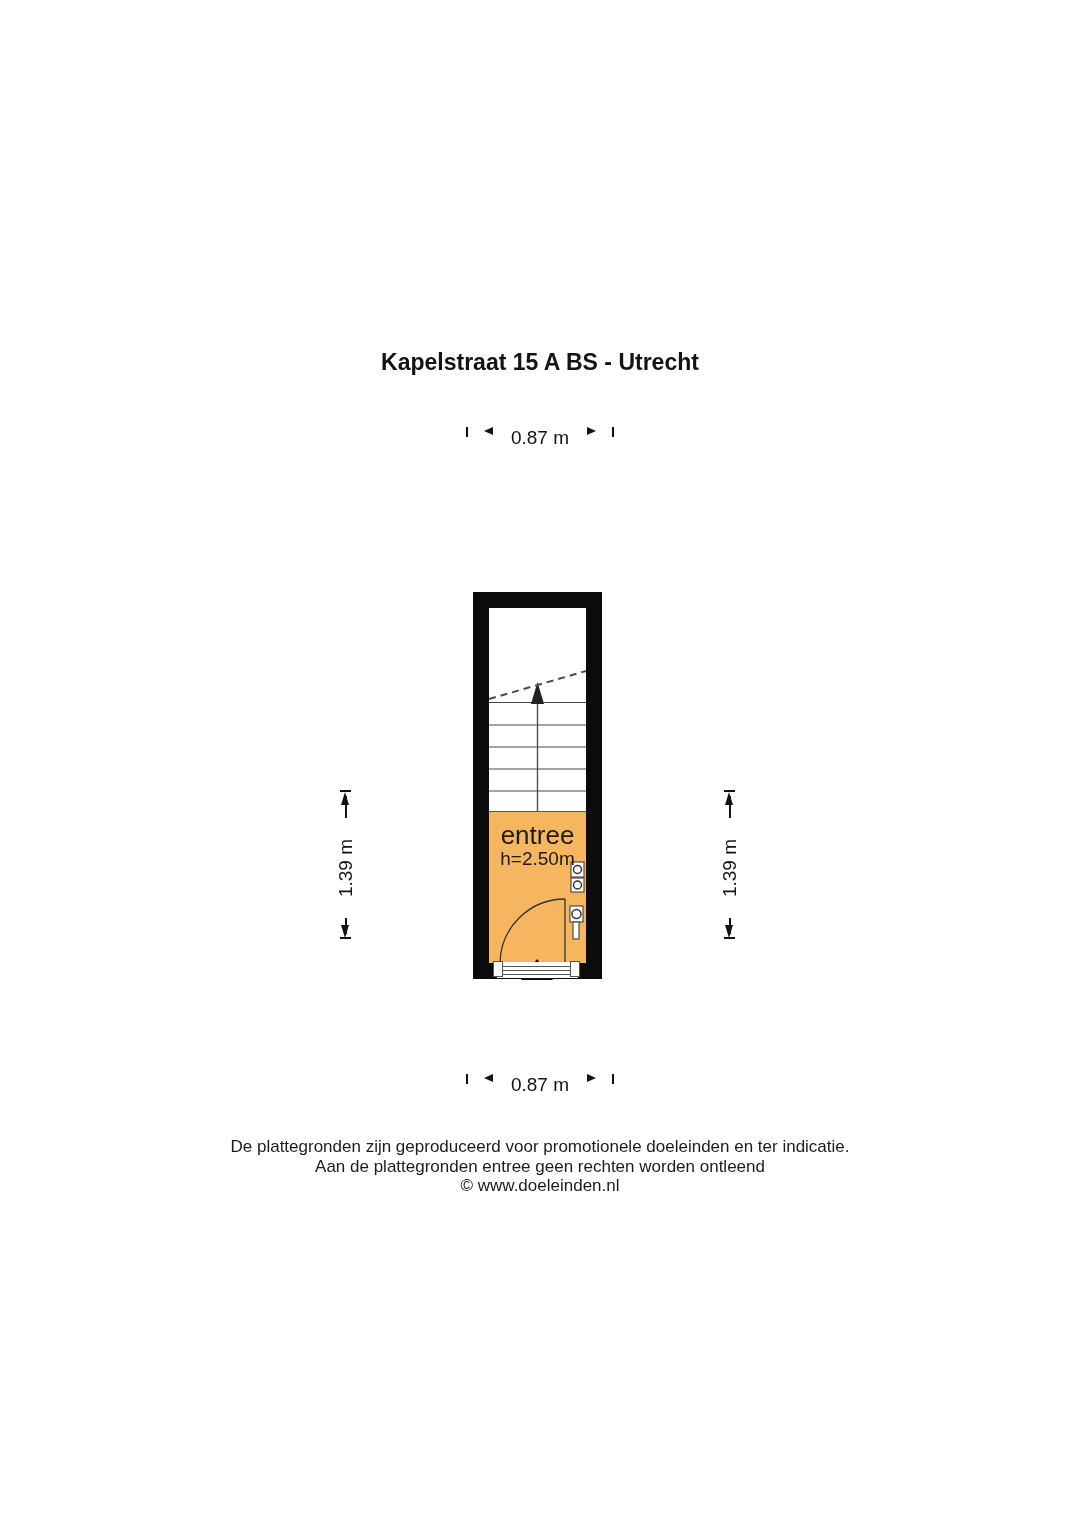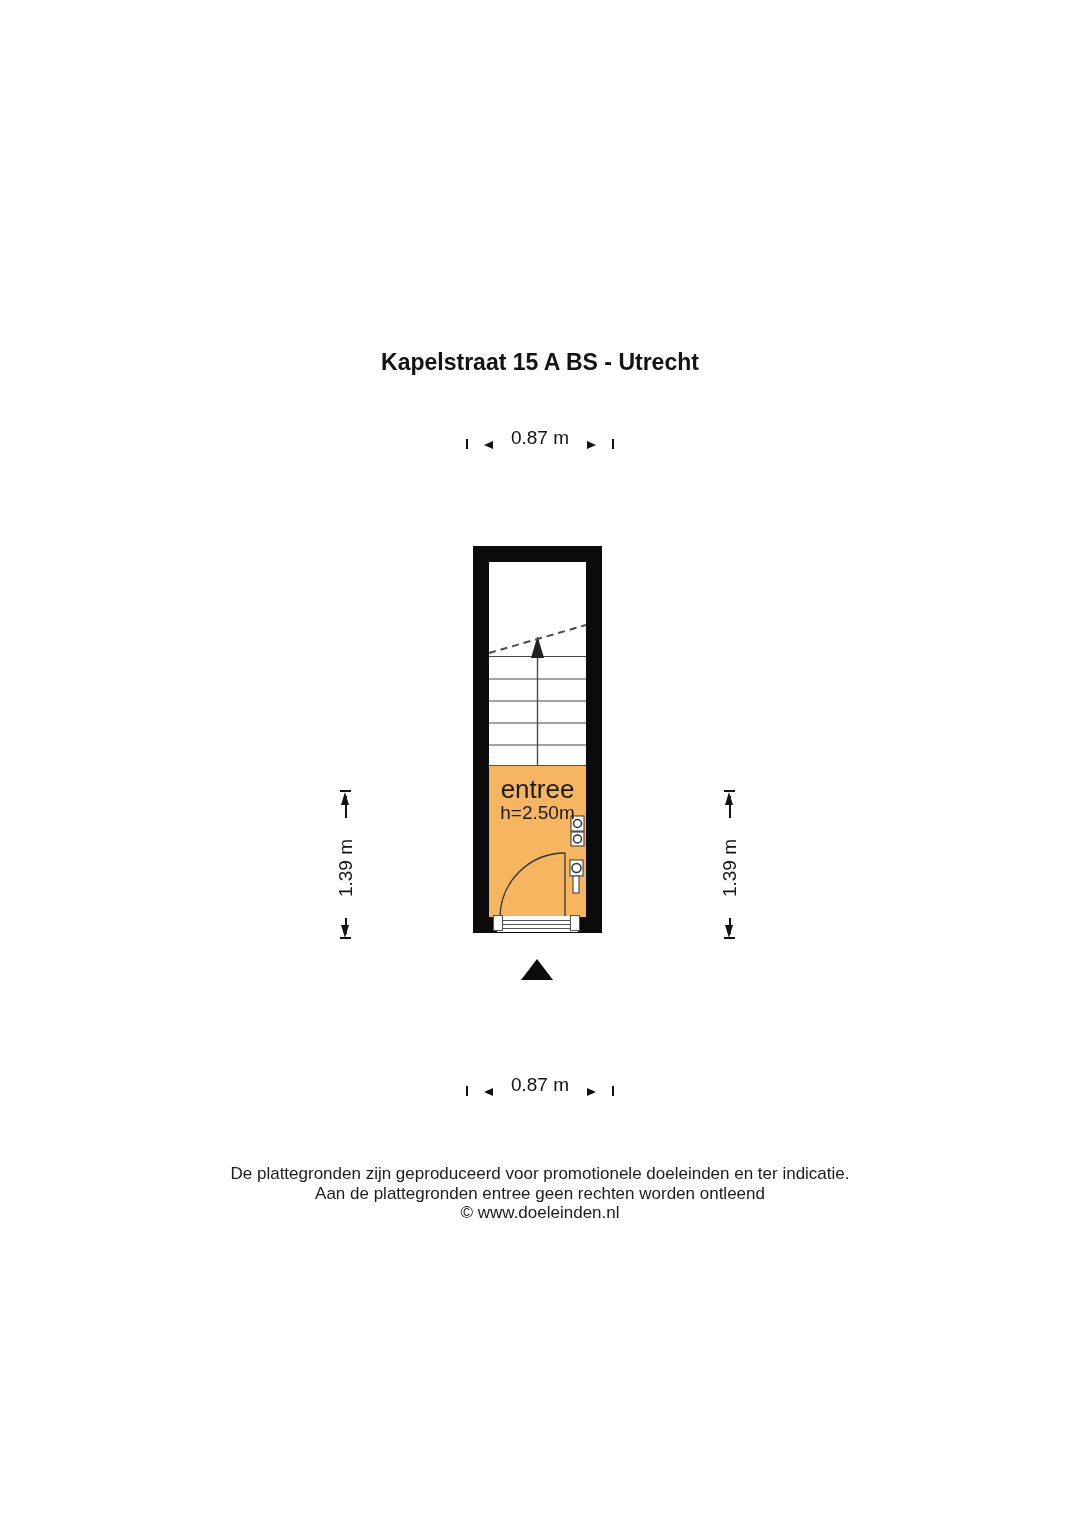--- a/index.html
+++ b/index.html
@@ -5,21 +5,21 @@
   html,body{margin:0;padding:0;background:#ffffff;}
   .page{
     position:relative;width:1080px;height:1527px;background:#ffffff;
     font-family:"Liberation Sans", sans-serif;color:#111;overflow:hidden;
   }
   
   .title{position:absolute;left:0;top:336px;width:1080px;text-align:center;
          font-weight:bold;font-size:23px;line-height:29px;color:#131313;margin-top:12px;}
   
   .hdim{position:absolute;left:0;width:1080px;display:flex;justify-content:center;
-        align-items:flex-end;gap:16px;font-size:19px;color:#131313;}
+        align-items:flex-start;gap:16px;font-size:19px;color:#131313;}
   .hdim.top{top:427px;}
   .hdim.bottom{top:1074px;}
   .tick-v{width:2px;height:10px;background:#131313;}
   .arr-l{width:0;height:0;border-top:4px solid transparent;border-bottom:4px solid transparent;
          border-right:9px solid #131313;}
   .arr-r{width:0;height:0;border-top:4px solid transparent;border-bottom:4px solid transparent;
          border-left:9px solid #131313;}
   .hdim .lbl{padding:0 2px;}
   
   .vdim{position:absolute;top:790px;width:40px;height:150px;}
@@ -32,21 +32,21 @@
   .vdim .arr-up{position:absolute;left:15px;top:2px;width:0;height:0;
     border-left:4.5px solid transparent;border-right:4.5px solid transparent;
     border-bottom:13px solid #131313;}
   .vdim .arr-dn{position:absolute;left:15px;top:135px;width:0;height:0;
     border-left:4.5px solid transparent;border-right:4.5px solid transparent;
     border-top:13px solid #131313;}
   .vdim .vlabel{position:absolute;left:-30px;top:66px;width:100px;text-align:center;
     transform:rotate(-90deg);font-size:19px;background:#ffffff;color:#131313;
     padding:1px 0;}
   
-  .plan{position:absolute;left:473px;top:546px;width:129px;height:387px;border-radius:10px;}
+  .plan{position:absolute;left:473px;top:592px;width:129px;height:387px;border-radius:10px;}
   .wall{position:absolute;background:#0b0b0b;}
   .wall.top{left:0;top:0;width:129px;height:16px;}
   .wall.bottom{left:0;top:371px;width:129px;height:16px;}
   .wall.left{left:0;top:0;width:16px;height:387px;}
   .wall.right{left:113px;top:0;width:16px;height:387px;}
   .plan-inner{position:absolute;left:16px;top:16px;width:97px;height:355px;background:#ffffff;}
   .stairs{position:absolute;left:0;top:0;width:97px;height:203px;}
   .entree{position:absolute;left:0;top:203px;width:97px;height:152px;
           background:#f6b55f;border-top:1px solid #555;box-sizing:border-box;}
   .entree .room-name{position:absolute;left:0;top:10px;width:97px;text-align:center;
@@ -59,21 +59,21 @@
   .threshold .tl{position:absolute;left:0;width:81px;height:1px;background:#555;}
   .post{position:absolute;top:369px;width:10px;height:16px;background:#ffffff;
         border:1px solid #555;box-sizing:border-box;z-index:4;}
   .post.pl{left:20px;}
   .post.pr{left:97px;}
   
   .entrance-arrow{position:absolute;left:521px;top:959px;width:0;height:0;
     border-left:16px solid transparent;border-right:16px solid transparent;
     border-bottom:21px solid #0b0b0b;}
   
-  .footer{position:absolute;left:0;top:1164px;width:1080px;text-align:center;
+  .footer{position:absolute;left:0;top:1137px;width:1080px;text-align:center;
           font-size:17px;line-height:19.5px;color:#1c1c1c;}
 </style>
 </head>
 <body>
 
 <div class="page">
 
   <div class="title">
     <div>Kapelstraat 15 A BS - Utrecht</div>
   </div>

